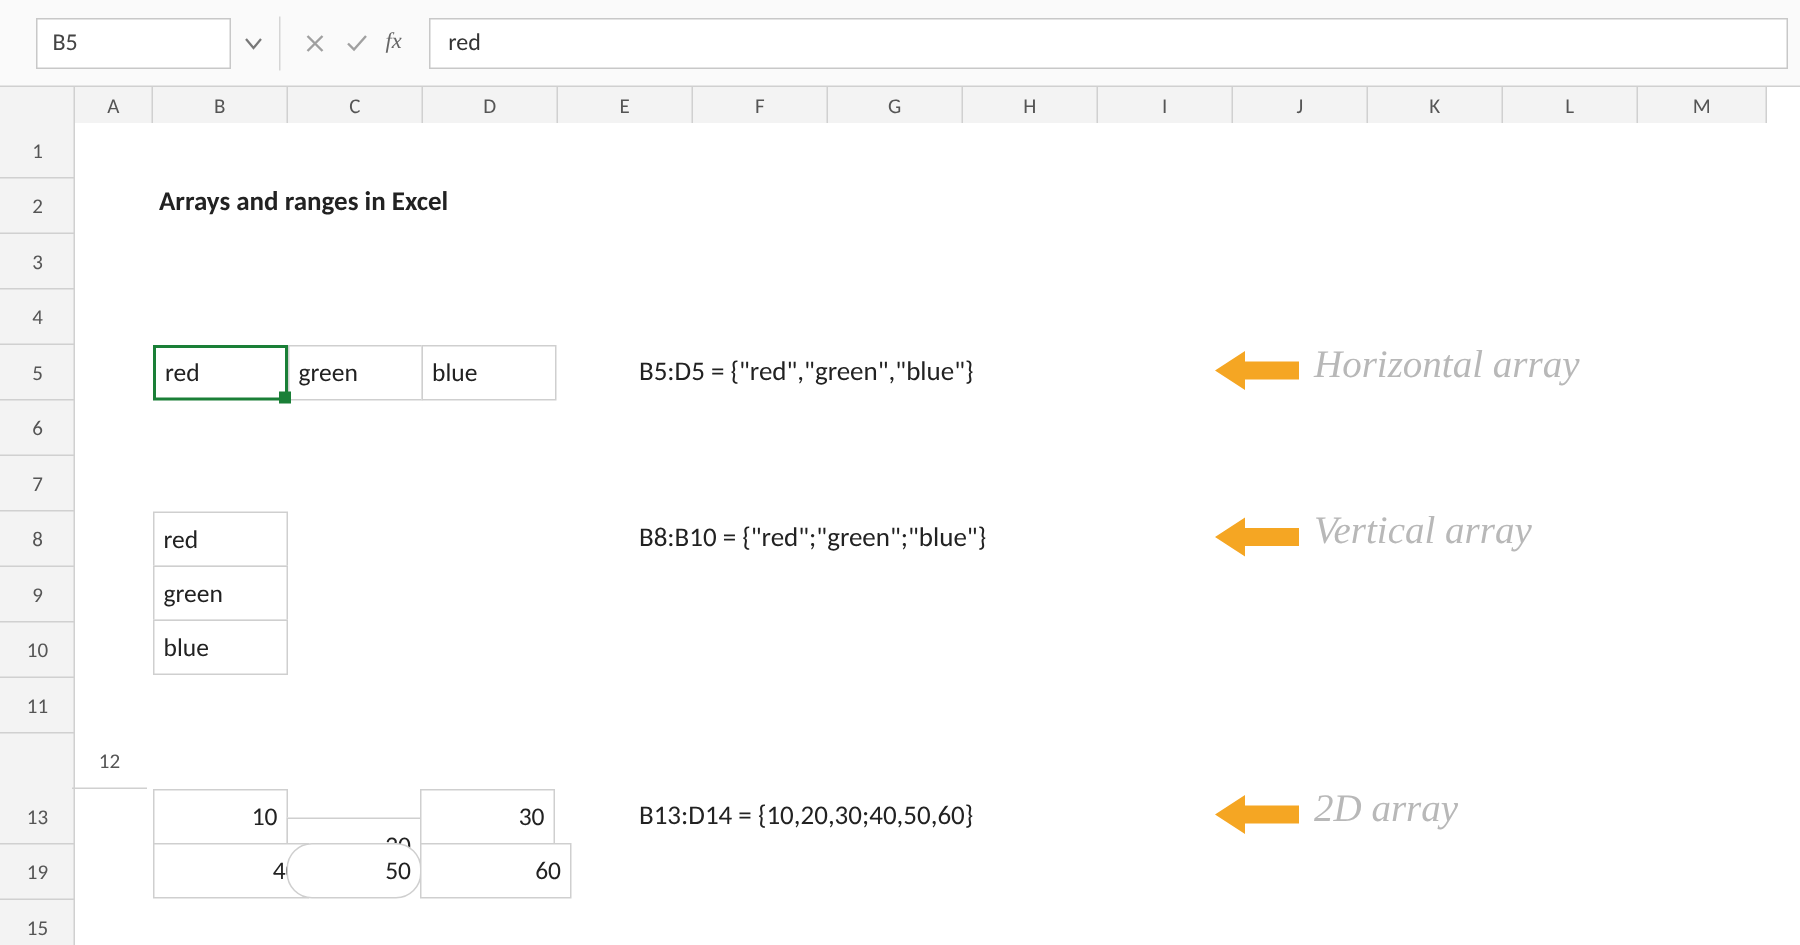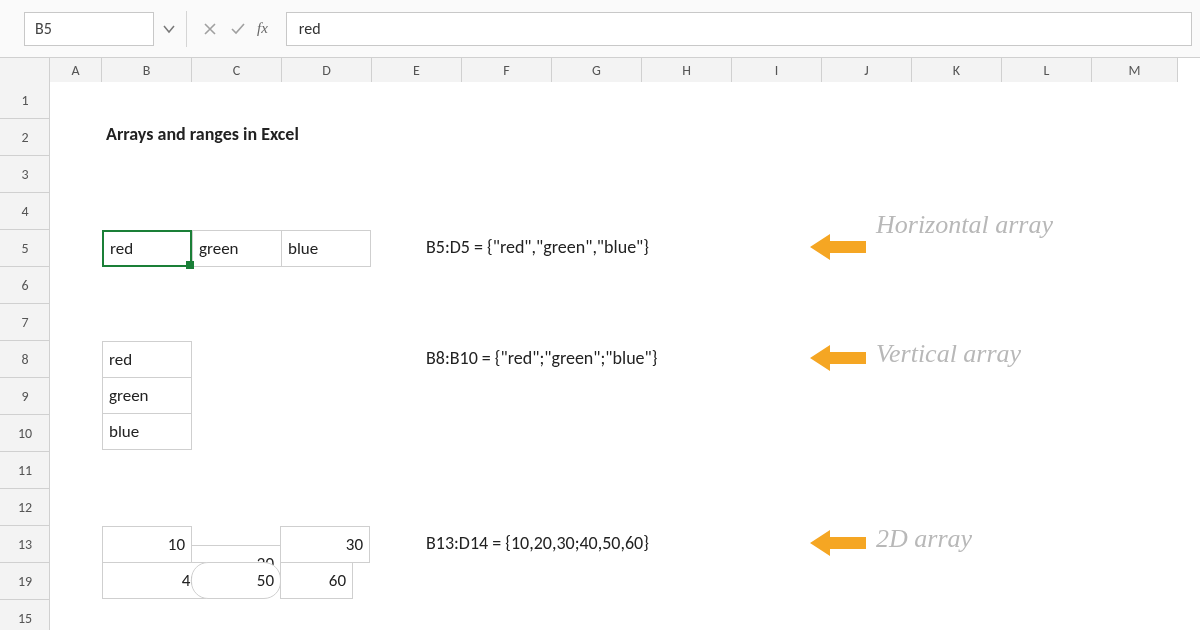--- a/index.html
+++ b/index.html
@@ -277,21 +277,21 @@
       <div class="rowh" style="height: 37px;">2</div>
       <div class="rowh" style="height: 37px;">3</div>
       <div class="rowh" style="height: 37px;">4</div>
       <div class="rowh" style="height: 37px;">5</div>
       <div class="rowh" style="height: 37px;">6</div>
       <div class="rowh" style="height: 37px;">7</div>
       <div class="rowh" style="height: 37px;">8</div>
       <div class="rowh" style="height: 37px;">9</div>
       <div class="rowh" style="height: 37px;">10</div>
       <div class="rowh" style="height: 37px;">11</div>
-      <div class="rowh" style="height: 37px;">12</div>
+      <div class="rowh" style="height: 37px; margin-left: 48px;">12</div>
       <div class="rowh" style="height: 37px;">13</div>
       <div class="rowh" style="height: 37px;">19</div>
       <div class="rowh" style="height: 37px;">15</div>
     </div>
 
   <div class="cells" id="cells">
 
     <div class="title-text" style="left:56px; top:41px;">Arrays and ranges in Excel</div>
 
     <div class="selected-cell" style="left:52px; top:148px; width:90px; height:37px;">
@@ -304,21 +304,21 @@
     <div class="data-cell" style="left:231px; top:148px; width:90px; height:37px;">
       <span>blue</span>
     </div>
 
     <div class="formula-text" style="left:376px; top:154px;">B5:D5 = {"red","green","blue"}</div>
     <div class="arrow" style="left:760px; top:150px;">
       <svg width="56" height="30" viewBox="0 0 56 30">
           <path d="M0 15 L20 2 L20 9 L56 9 L56 21 L20 21 L20 28 Z" fill="#f5a623"></path>
         </svg>
     </div>
-    <div class="annot" style="left:826px; top:128px;">Horizontal array</div>
+    <div class="annot" style="left:826px; top:146px;">Horizontal array</div>
 
     <div class="data-cell" style="left:52px; top:259px; width:90px; height:37px;">
       <span>red</span>
     </div>
     <div class="data-cell" style="left:52px; top:295px; width:90px; height:37px;">
       <span>green</span>
     </div>
     <div class="data-cell" style="left:52px; top:331px; width:90px; height:37px;">
       <span>blue</span>
     </div>
@@ -339,21 +339,21 @@
     </div>
     <div class="data-cell right" style="left:230px; top:444px; width:90px; height:37px;">
       <span>30</span>
     </div>
     <div class="data-cell right" style="left:52px; top:480px; width:104px; height:37px;">
       <span>40</span>
     </div>
     <div class="data-cell right" style="left:141px; top:480px; width:90px; height:37px;border-radius:17px;">
       <span>50</span>
     </div>
-    <div class="data-cell right" style="left:230px; top:480px; width:73px; height:37px;">
+    <div class="data-cell right" style="left:230px; top:480px; width:101px; height:37px;">
       <span>60</span>
     </div>
 
     <div class="formula-text" style="left:376px; top:450px;">B13:D14 = {10,20,30;40,50,60}</div>
     <div class="arrow" style="left:760px; top:446px;">
       <svg width="56" height="30" viewBox="0 0 56 30">
           <path d="M0 15 L20 2 L20 9 L56 9 L56 21 L20 21 L20 28 Z" fill="#f5a623"></path>
         </svg>
     </div>
     <div class="annot" style="left:826px; top:442px;">2D array</div>

